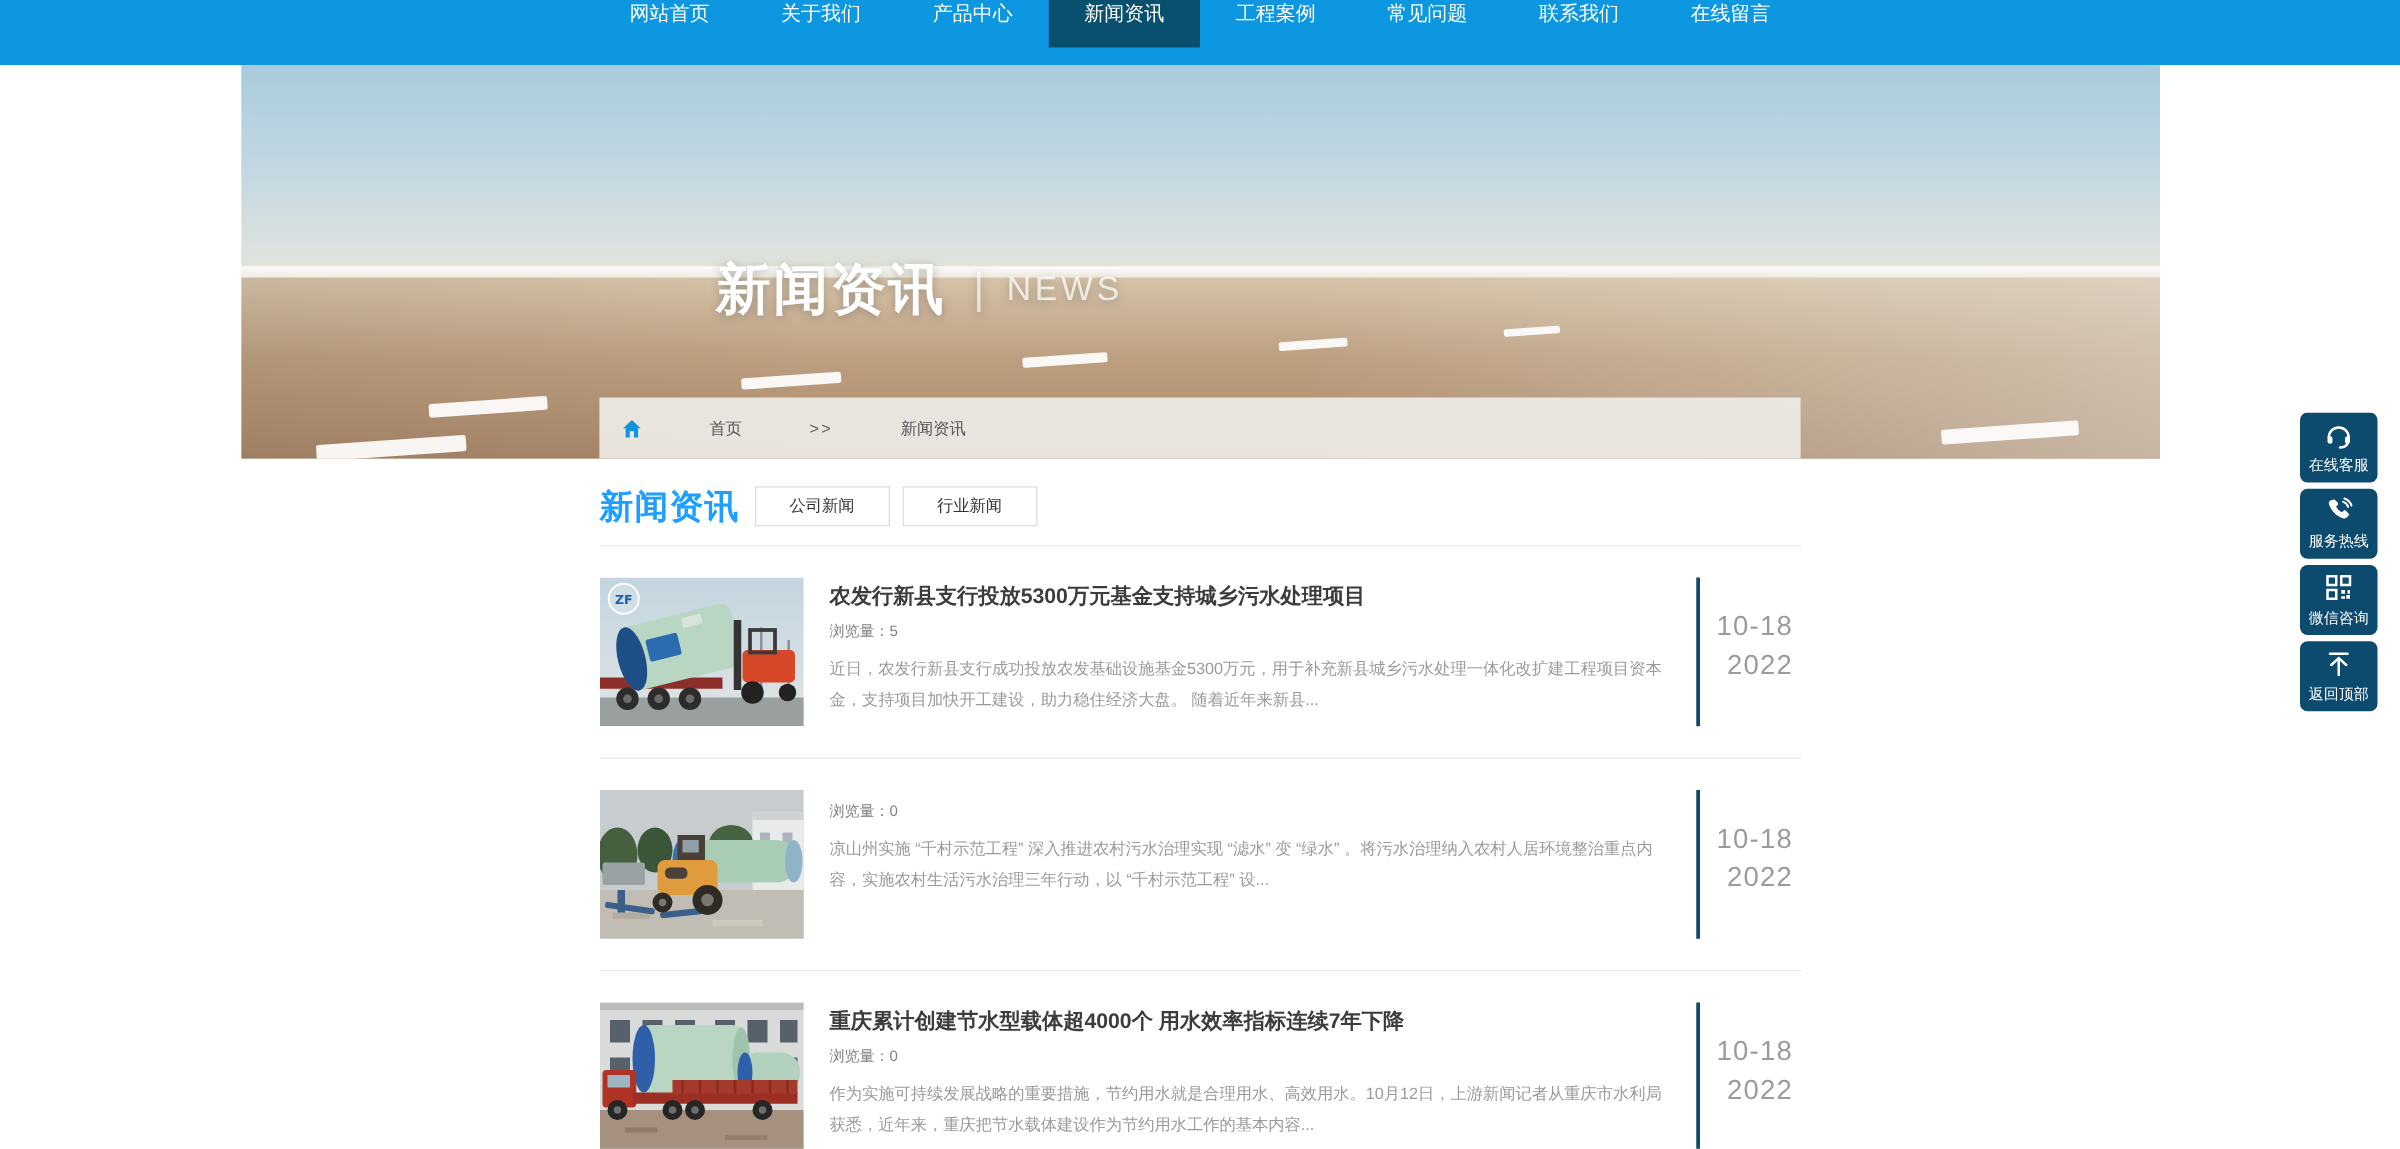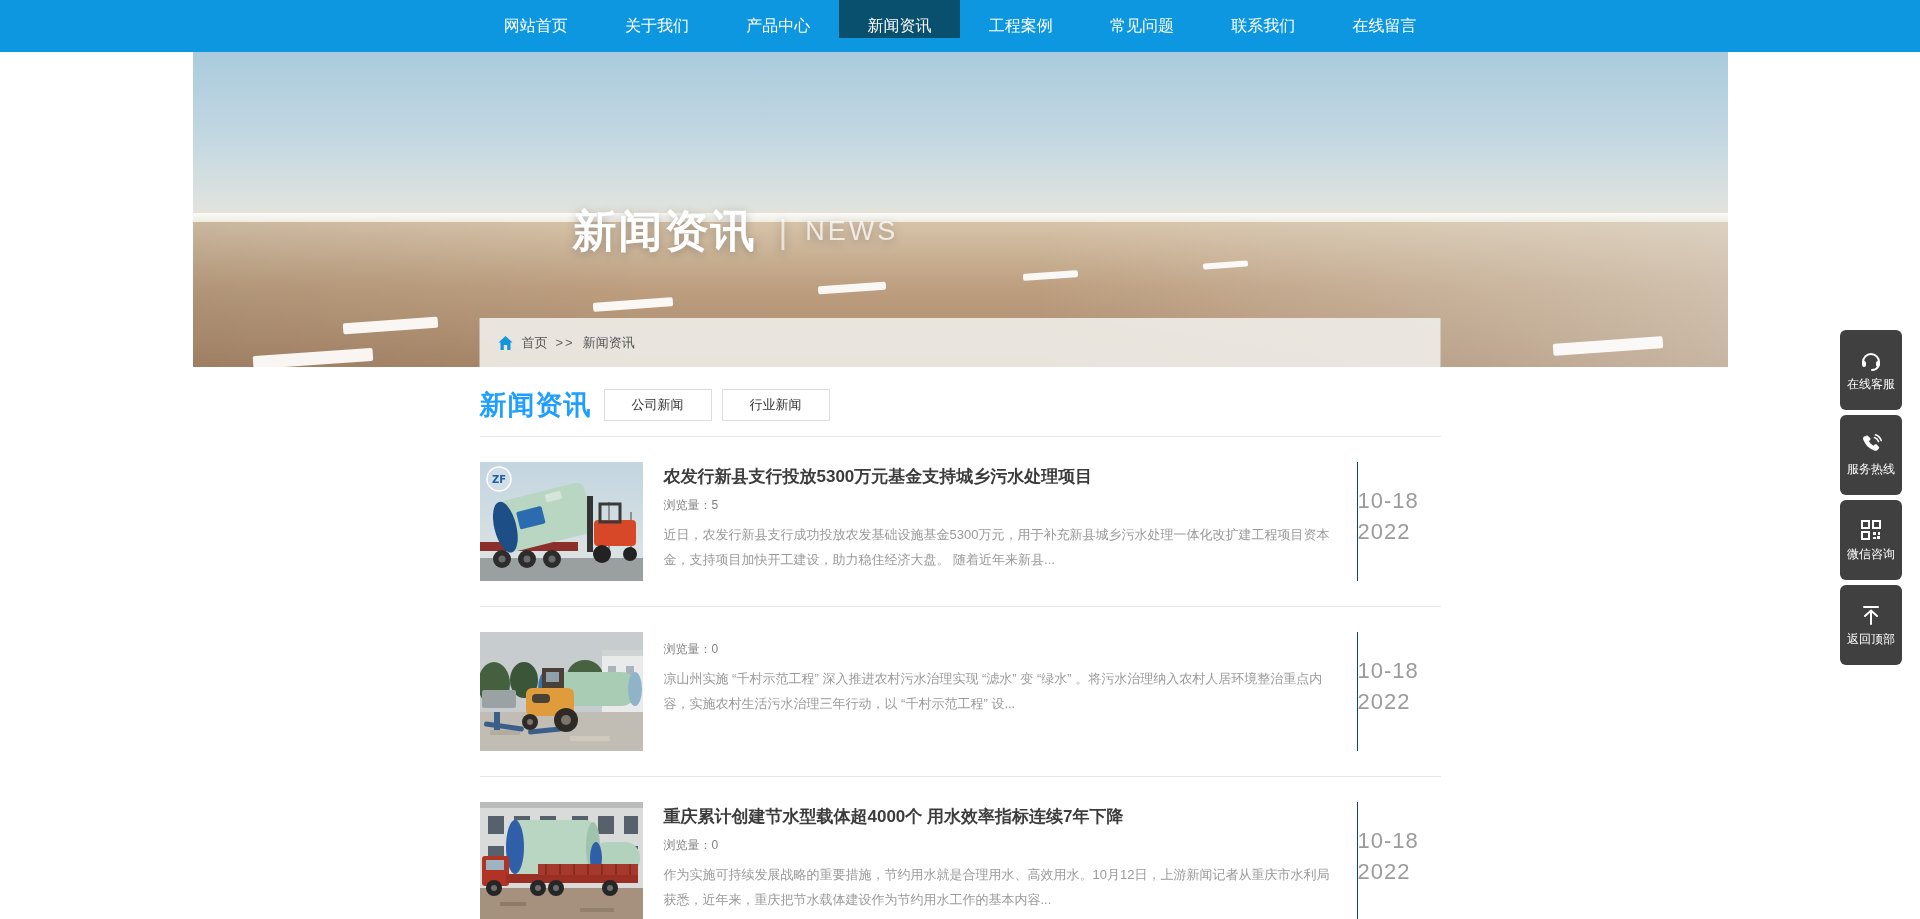--- a/index.html
+++ b/index.html
@@ -1,21 +1,21 @@
 <!DOCTYPE html>
 <html><head>
 <meta charset="utf-8">
 <style>
   * { margin:0; padding:0; box-sizing:border-box; }
   html,body { width:1920px; height:919px; overflow:hidden; background:#fff;
     font-family:"Liberation Sans","DejaVu Sans",sans-serif; }
 
   
   .topnav { height:52px; background:#0d97e0; width:100%; }
-  .nav-inner { width:970px; margin:0 auto; display:flex; height:38px; }
+  .nav-inner { width:970px; margin:0 auto; display:flex; height:38px;align-items:flex-end; }
   .nav-item { flex:1; text-align:center; line-height:52px; color:#fff; font-size:16px;
     text-decoration:none; cursor:pointer; white-space:nowrap; }
   .nav-item.active { background:#09506e; }
 
   
   .banner { position:relative; width:1535px; height:315px; margin:0 auto; overflow:hidden;
     background:linear-gradient(180deg,#a9cbdd 0%,#c4d8e2 28%,#dde2de 48%,#e9e2d2 54%); }
   .banner .road { position:absolute; left:0; right:0; top:54%; bottom:0;
     background:linear-gradient(180deg,#d6c3a9 0%,#bd9f80 45%,#a8876a 100%); }
   .banner .road::after { content:""; position:absolute; inset:0;
@@ -25,21 +25,21 @@
   .dash { position:absolute; background:rgba(255,255,255,0.92); border-radius:2px;
     transform:rotate(-4deg); }
   .banner-text { position:absolute; left:380px; top:150px; display:flex; align-items:center;
     text-shadow:0 2px 8px rgba(60,60,60,0.35); }
   .banner-title { color:#fff; font-size:44px; font-weight:bold; letter-spacing:2px; }
   .banner-sep { color:rgba(255,255,255,0.65); font-size:34px; font-weight:200; margin:0 18px 0 22px; }
   .banner-sub { color:rgba(255,255,255,0.75); font-size:27px; letter-spacing:3px; }
   .banner-container { position:absolute; left:50%; transform:translateX(-50%); bottom:0;
     width:961px; }
   .breadcrumb { height:49px; background:rgba(238,235,230,0.92); display:flex; align-items:center;
-    padding-left:18px; font-size:13px; color:#555; }
+    padding-left:18px; font-size:13px; color:#555;gap:46px; }
   .breadcrumb .home-ic { width:16px; height:16px; margin-right:8px; }
   .breadcrumb a { color:#555; text-decoration:none; cursor:pointer; }
   .breadcrumb .sep { margin:0 8px; color:#666; letter-spacing:2px; }
 
   
   .container { width:961px; margin:0 auto; }
   .section-head { display:flex; align-items:center; margin-top:20px; padding-bottom:13px;
     border-bottom:1px solid #e8e8e8; }
   .section-title { color:#1e9fff; font-size:27px; font-weight:bold; letter-spacing:1px; }
   .tab-btn { margin-left:10px; padding:6px 27px; background:#fff; border:1px solid #ddd;
@@ -47,28 +47,28 @@
   .tab-btn:first-of-type { margin-left:12px; }
 
   .news-item { display:flex; padding:25px 0; border-bottom:1px solid #e8e8e8; }
   .thumb { width:163px; height:119px; flex-shrink:0; display:block; cursor:pointer; }
   .thumb svg { width:100%; height:100%; display:block; }
   .news-mid { flex:1; margin-left:21px; padding-right:18px; min-width:0; }
   .news-title { font-size:17px; color:#3c3c3c; font-weight:bold; margin-top:3px;
     text-decoration:none; display:block; cursor:pointer; }
   .news-views { font-size:12px; color:#808080; margin-top:9px; }
   .news-summary { font-size:13px; color:#9a9a9a; line-height:1.9; margin-top:9px; }
-  .date-col { width:84px; flex-shrink:0; border-left:1px solid #0c4a6e; 
+  .date-col { width:84px; flex-shrink:0; border-left:3px solid #0c4a6e; text-align:right;
     padding:4px 6px 0 0; color:#9b9b9b; font-weight:300; }
   .date-md { font-size:22px; letter-spacing:1px; margin-top:22px; }
   .date-y  { font-size:22px; letter-spacing:1px; margin-top:5px; }
 
   
   .float-bar { position:fixed; right:18px; top:330px; display:flex; flex-direction:column; }
-  .float-btn { width:62px; height:80px; background:#404040; border-radius:6px; margin-bottom:5px;
+  .float-btn { width:62px; height:56px; background:#0c4a6e; border-radius:6px; margin-bottom:5px;
     display:flex; flex-direction:column; align-items:center; justify-content:center;
     color:#fff; text-decoration:none; cursor:pointer; }
   .float-btn .fi { height:26px; display:flex; align-items:center; justify-content:center; }
   .float-btn .fl { font-size:12px; margin-top:3px; white-space:nowrap; }
 </style>
 </head>
 <body>
 
 <header class="topnav">
   <nav class="nav-inner">

